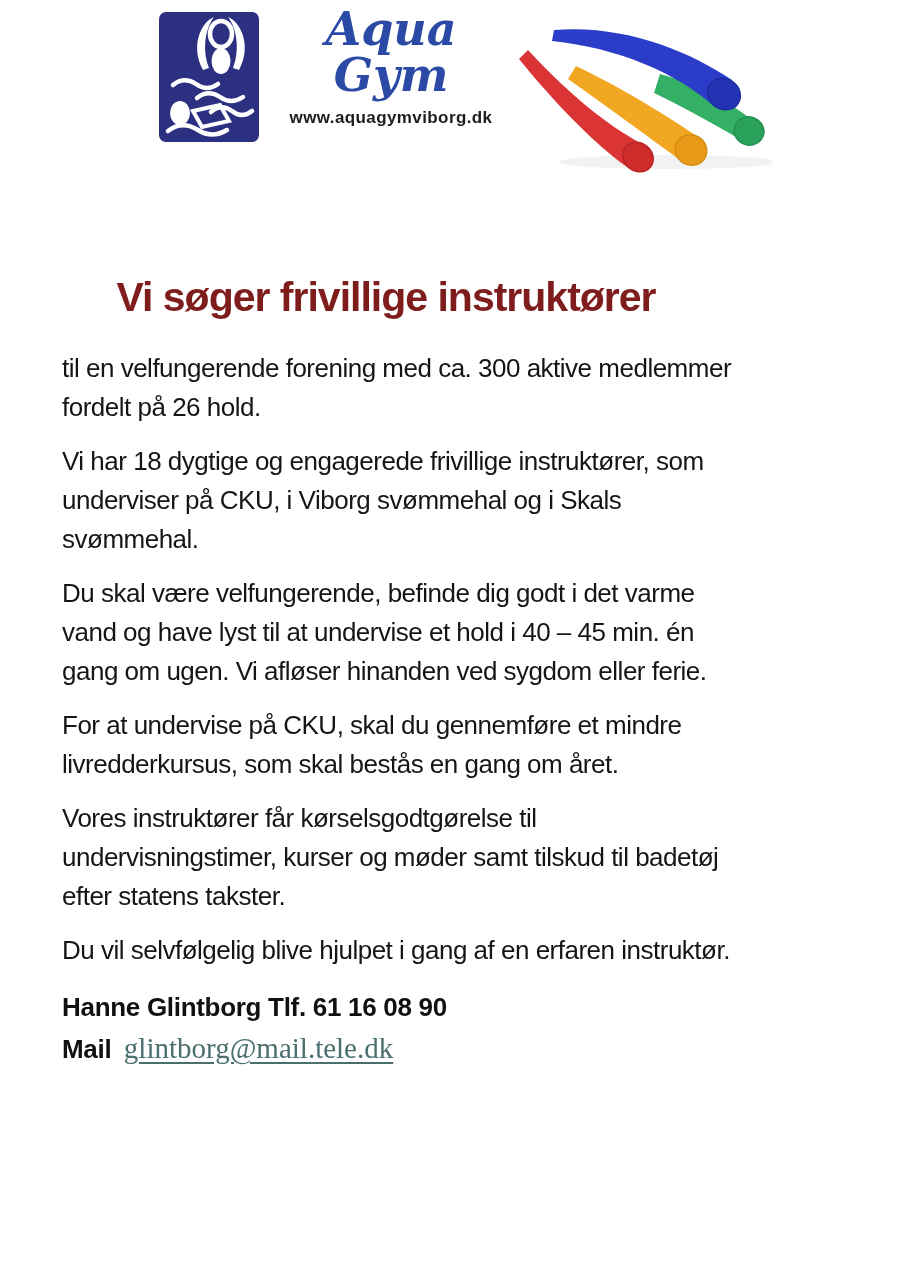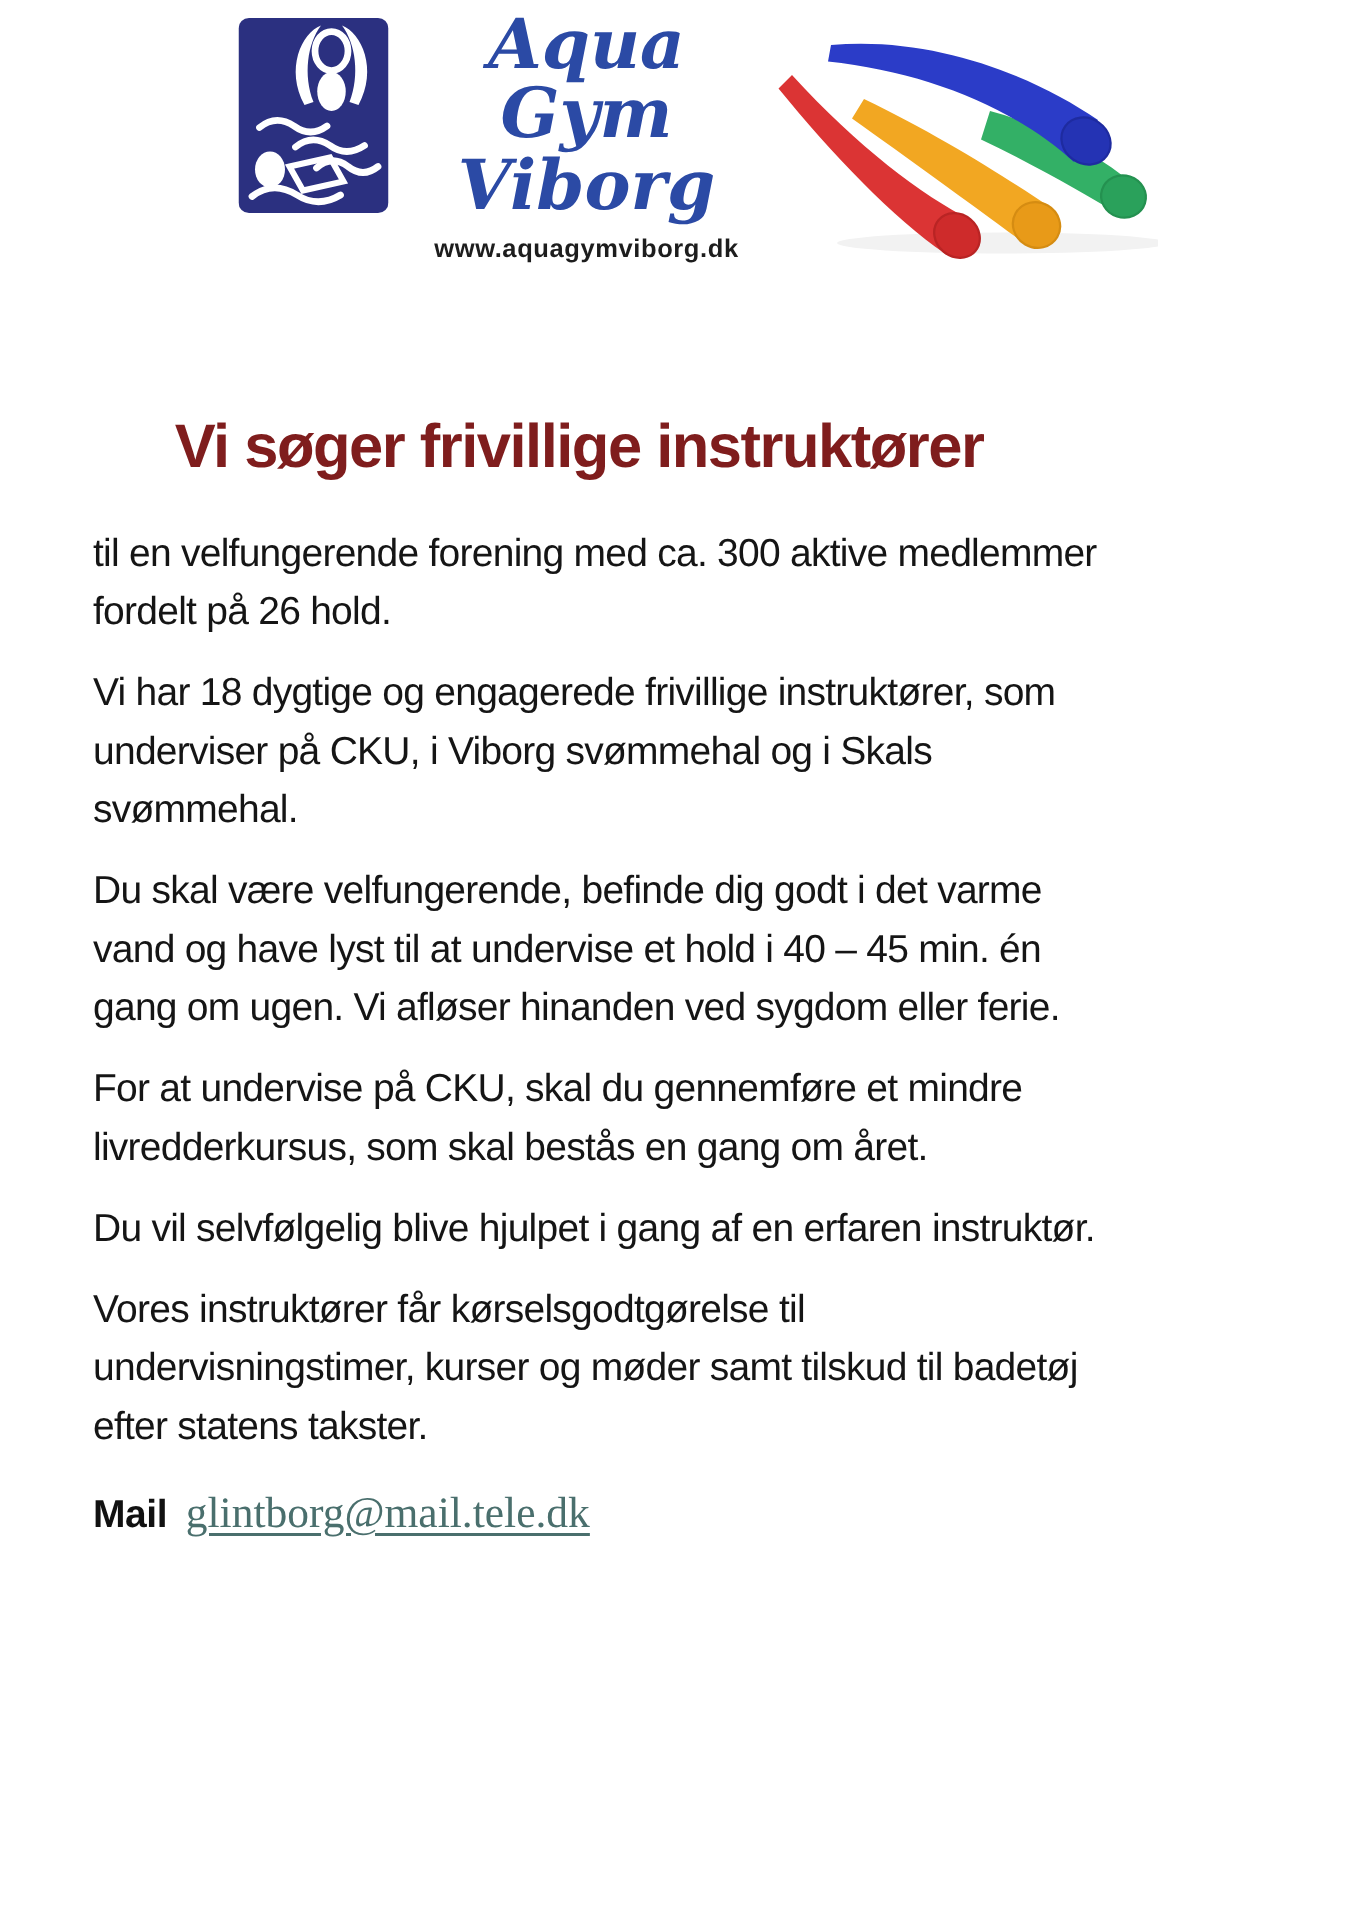--- a/index.html
+++ b/index.html
@@ -101,21 +101,20 @@
         <path d="M52,100 q10,-9 21,-1 q10,8 20,0" fill="none" stroke="#ffffff" stroke-width="4.5" stroke-linecap="round"></path>
 
         <ellipse cx="21" cy="101" rx="10" ry="12" fill="#ffffff"></ellipse>
         <path d="M34,99 L61,93 L70,109 L43,115 Z" fill="none" stroke="#ffffff" stroke-width="4"></path>
         <path d="M9,119 q14,-11 30,-1 q14,9 29,0" fill="none" stroke="#ffffff" stroke-width="4.5" stroke-linecap="round"></path>
       </svg>
     </div>
 
     <div class="brand">
       <div class="brand-line1">Aqua Gym</div>
-      <div class="brand-line2">Viborg</div>
       <div class="brand-url">www.aquagymviborg.dk</div>
     </div>
 
     <div class="noodles-box">
       <svg viewBox="0 0 280 162" width="280" height="162">
         <ellipse cx="150" cy="148" rx="110" ry="7" fill="#f2f2f2"></ellipse>
 
         <path d="M142,60 C180,70 214,90 233,105 L230,130 C206,116 172,96 136,79 Z" fill="#33B066"></path>
         <ellipse cx="231" cy="117" rx="15" ry="14" fill="#2AA15B" stroke="#249150" stroke-width="1.5" transform="rotate(18 231 117)"></ellipse>
 
@@ -138,26 +137,27 @@
     <p class="para">til en velfungerende forening med ca. 300 aktive medlemmer
 fordelt på 26 hold.</p>
     <p class="para">Vi har 18 dygtige og engagerede frivillige instruktører, som
 underviser på CKU, i Viborg svømmehal og i Skals
 svømmehal.</p>
     <p class="para">Du skal være velfungerende, befinde dig godt i det varme
 vand og have lyst til at undervise et hold i 40 – 45 min. én
 gang om ugen. Vi afløser hinanden ved sygdom eller ferie.</p>
     <p class="para">For at undervise på CKU, skal du gennemføre et mindre
 livredderkursus, som skal bestås en gang om året.</p>
-    <p class="para">Du vil selvfølgelig blive hjulpet i gang af en erfaren instruktør.</p>
     <p class="para">Vores instruktører får kørselsgodtgørelse til
 undervisningstimer, kurser og møder samt tilskud til badetøj
 efter statens takster.</p>
+    <p class="para">Du vil selvfølgelig blive hjulpet i gang af en erfaren instruktør.</p>
 
     <div class="contact">
+      <div class="contact-name">Hanne Glintborg Tlf. 61 16 08 90</div>
       <div class="contact-mail-row">
         <span class="mail-label">Mail</span>
         <a class="mail-link" href="#">glintborg@mail.tele.dk</a>
       </div>
     </div>
   </div>
 
 </div>
 
 </body></html>

